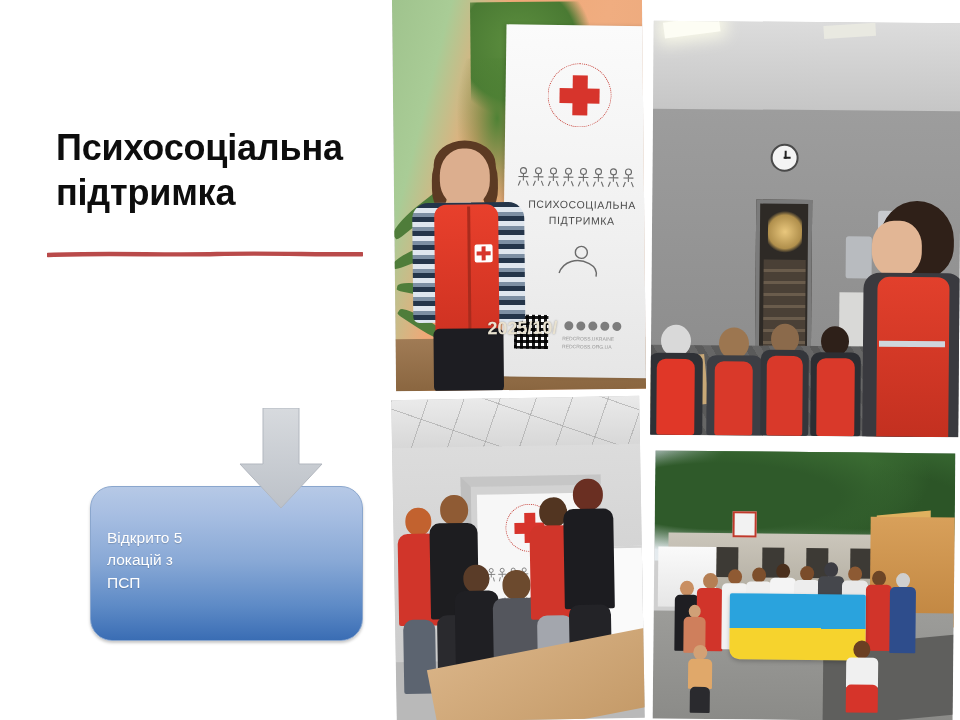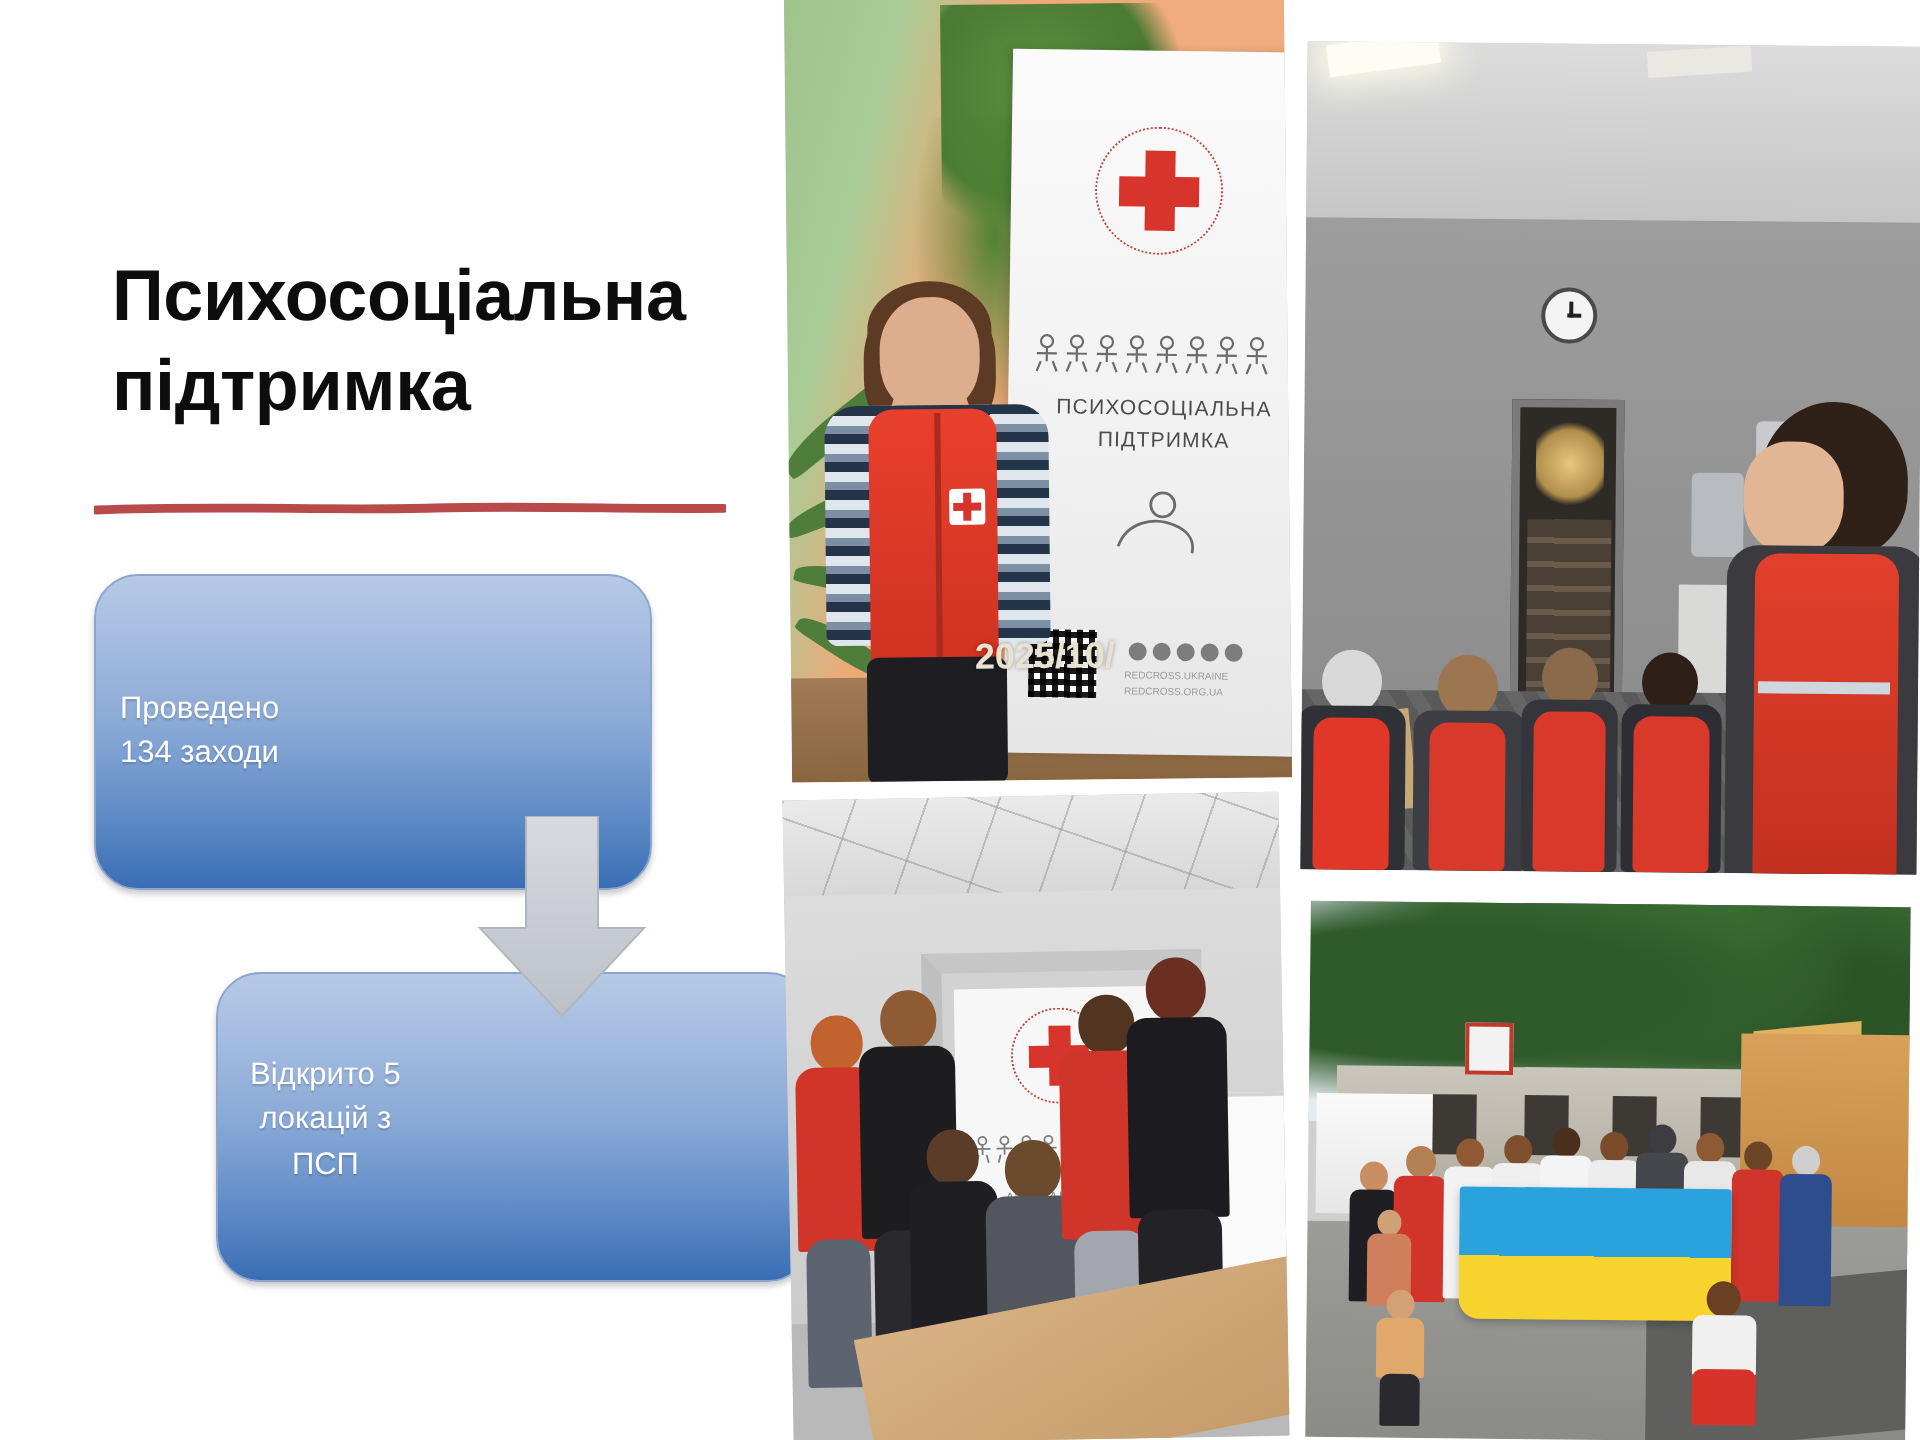--- a/index.html
+++ b/index.html
@@ -38,21 +38,21 @@
   .flowbox .txt{
     position:absolute;
     color:#ffffff;
     font-size:15.5px;
     line-height:1.44;
     white-space:pre-line;
     text-shadow:0 1px 1px rgba(0,0,0,.18);
   }
   #box1{left:47px;top:287px;width:279px;height:158px;}
   #box1 .txt{left:12px;top:56px;}
-  #box2{left:108px;top:486px;width:298px;height:155px;text-align:center;}
+  #box2{left:90px;top:486px;width:273px;height:155px;}
   #box2 .txt{left:16px;top:40px;}
 
   .arrow{
     position:absolute;left:238px;top:408px;width:86px;height:101px;
     z-index:5;
   }
   .arrow svg{display:block;width:100%;height:100%;}
 
   
   .photo{
@@ -363,24 +363,20 @@
     <span class="line">Психосоціальна</span>
     <span class="line">підтримка</span>
   </div>
 
   <div class="rule">
     <svg viewBox="0 0 316 11" preserveAspectRatio="none" aria-hidden="true">
       <path d="M1 6 C60 3.5, 120 6.5, 170 5 C215 3.8, 270 5.6, 315 5.2" stroke="#b94a4a" stroke-width="4.4" fill="none" stroke-linecap="round"></path>
     </svg>
   </div>
 
-  <div class="flowbox" id="box1">
-    <div class="txt">Проведено
-134 заходи</div>
-  </div>
 
   <div class="arrow">
     <svg viewBox="0 0 86 101" aria-hidden="true">
       <defs>
         <linearGradient id="argrad" x1="0" y1="0" x2="0" y2="1">
           <stop offset="0" stop-color="#d7dade"></stop>
           <stop offset="1" stop-color="#bcc1c8"></stop>
         </linearGradient>
       </defs>
       <polygon points="25,0 61,0 61,56 84,56 43,100 2,56 25,56" fill="url(#argrad)" stroke="#b2b7bf" stroke-width="1"></polygon>

